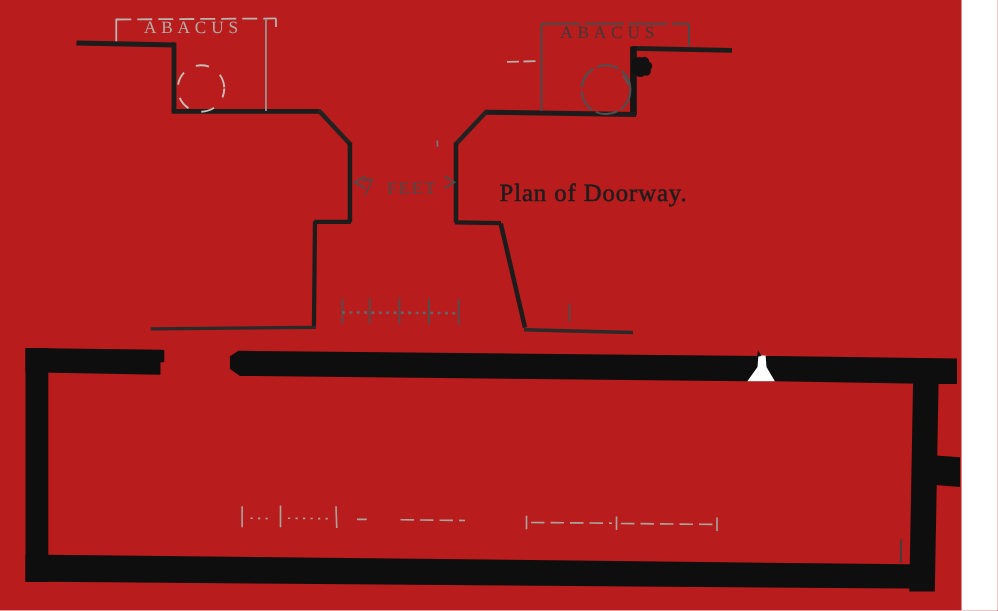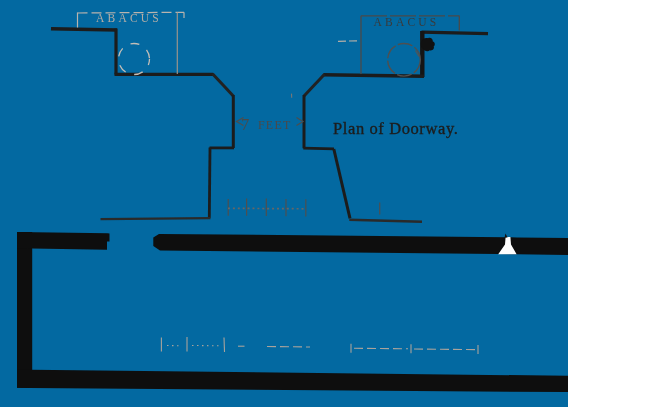--- a/index.html
+++ b/index.html
@@ -1,16 +1,16 @@
 <!DOCTYPE html>
 <html><head>
 <meta charset="utf-8">
 <style>
   html,body{margin:0;padding:0;background:#ffffff;}
-  .page{position:relative;width:568px;height:407px;background:#0369a1;overflow:hidden;}
+  .page{position:relative;width:641px;height:407px;background:#b91c1c;overflow:hidden;}
   svg{position:absolute;left:0;top:0;}
   text{font-family:"Liberation Serif", serif;}
 </style>
 </head>
 <body>
 <div class="page">
 <svg width="665" height="407" viewBox="0 0 665 407" xmlns="http://www.w3.org/2000/svg">
 
 <path d="M51 28.7 L117 30" stroke="#1c1c1c" stroke-width="3.4" fill="none"></path>
 

